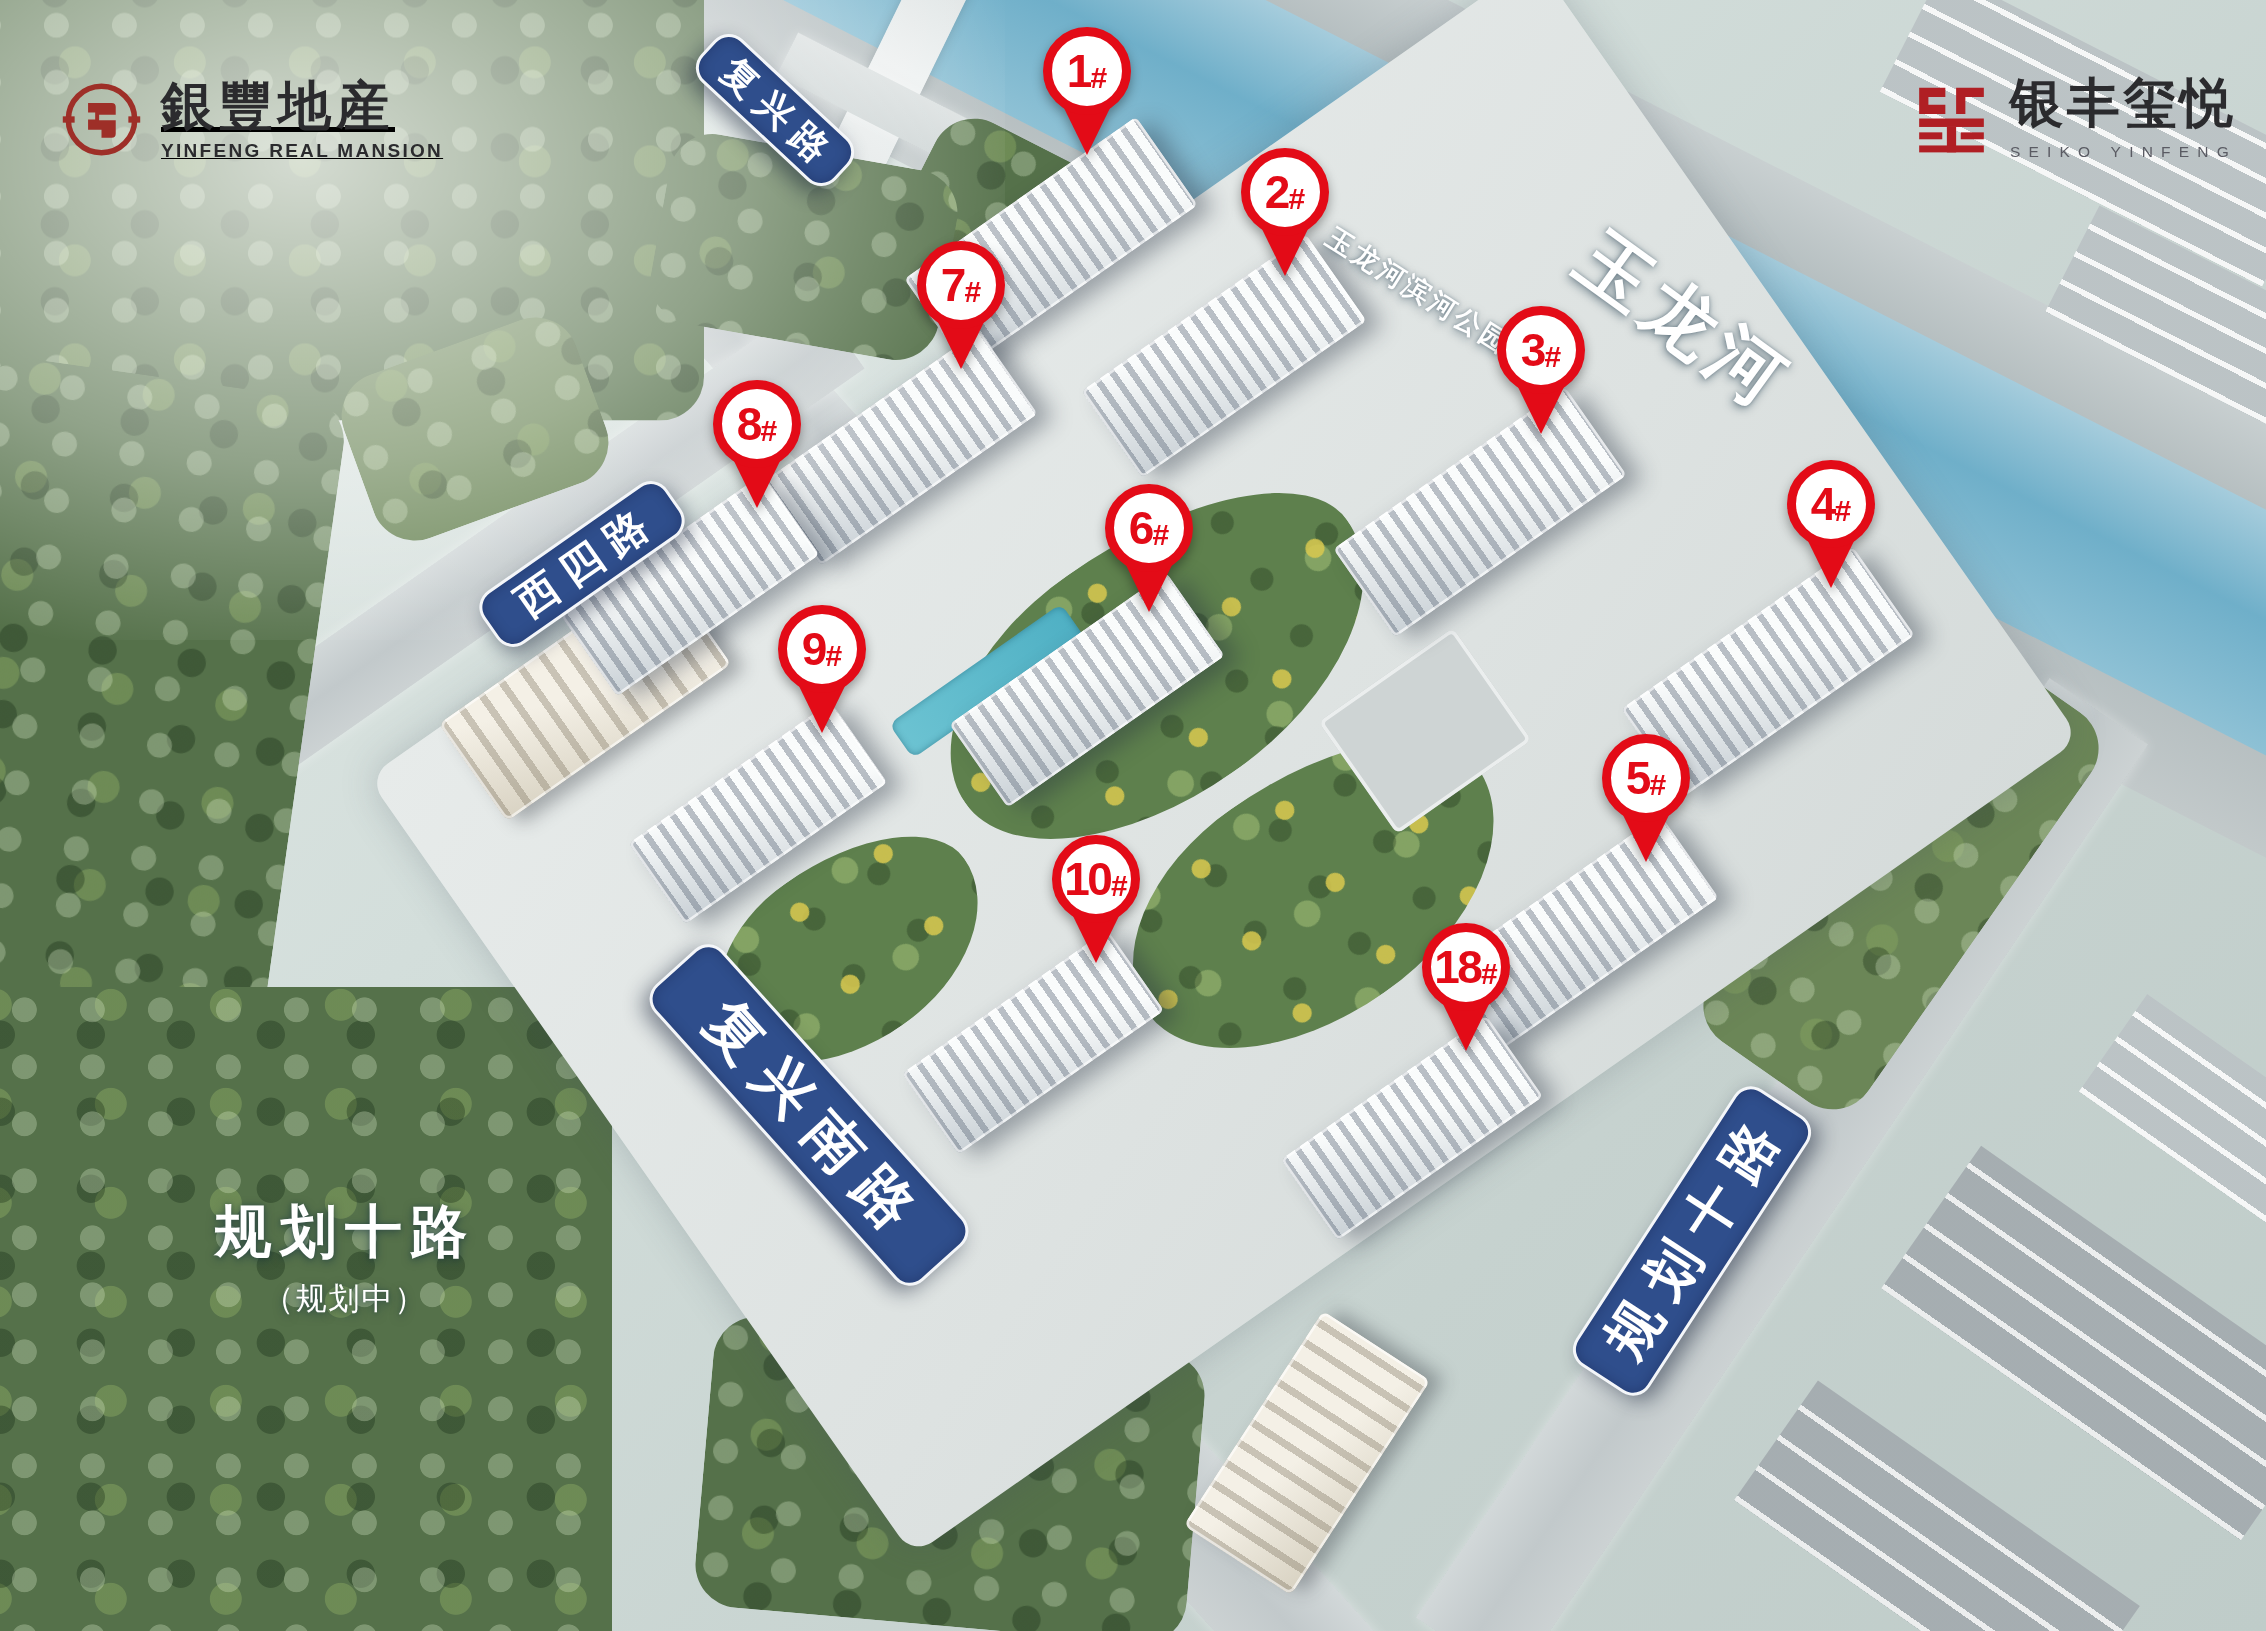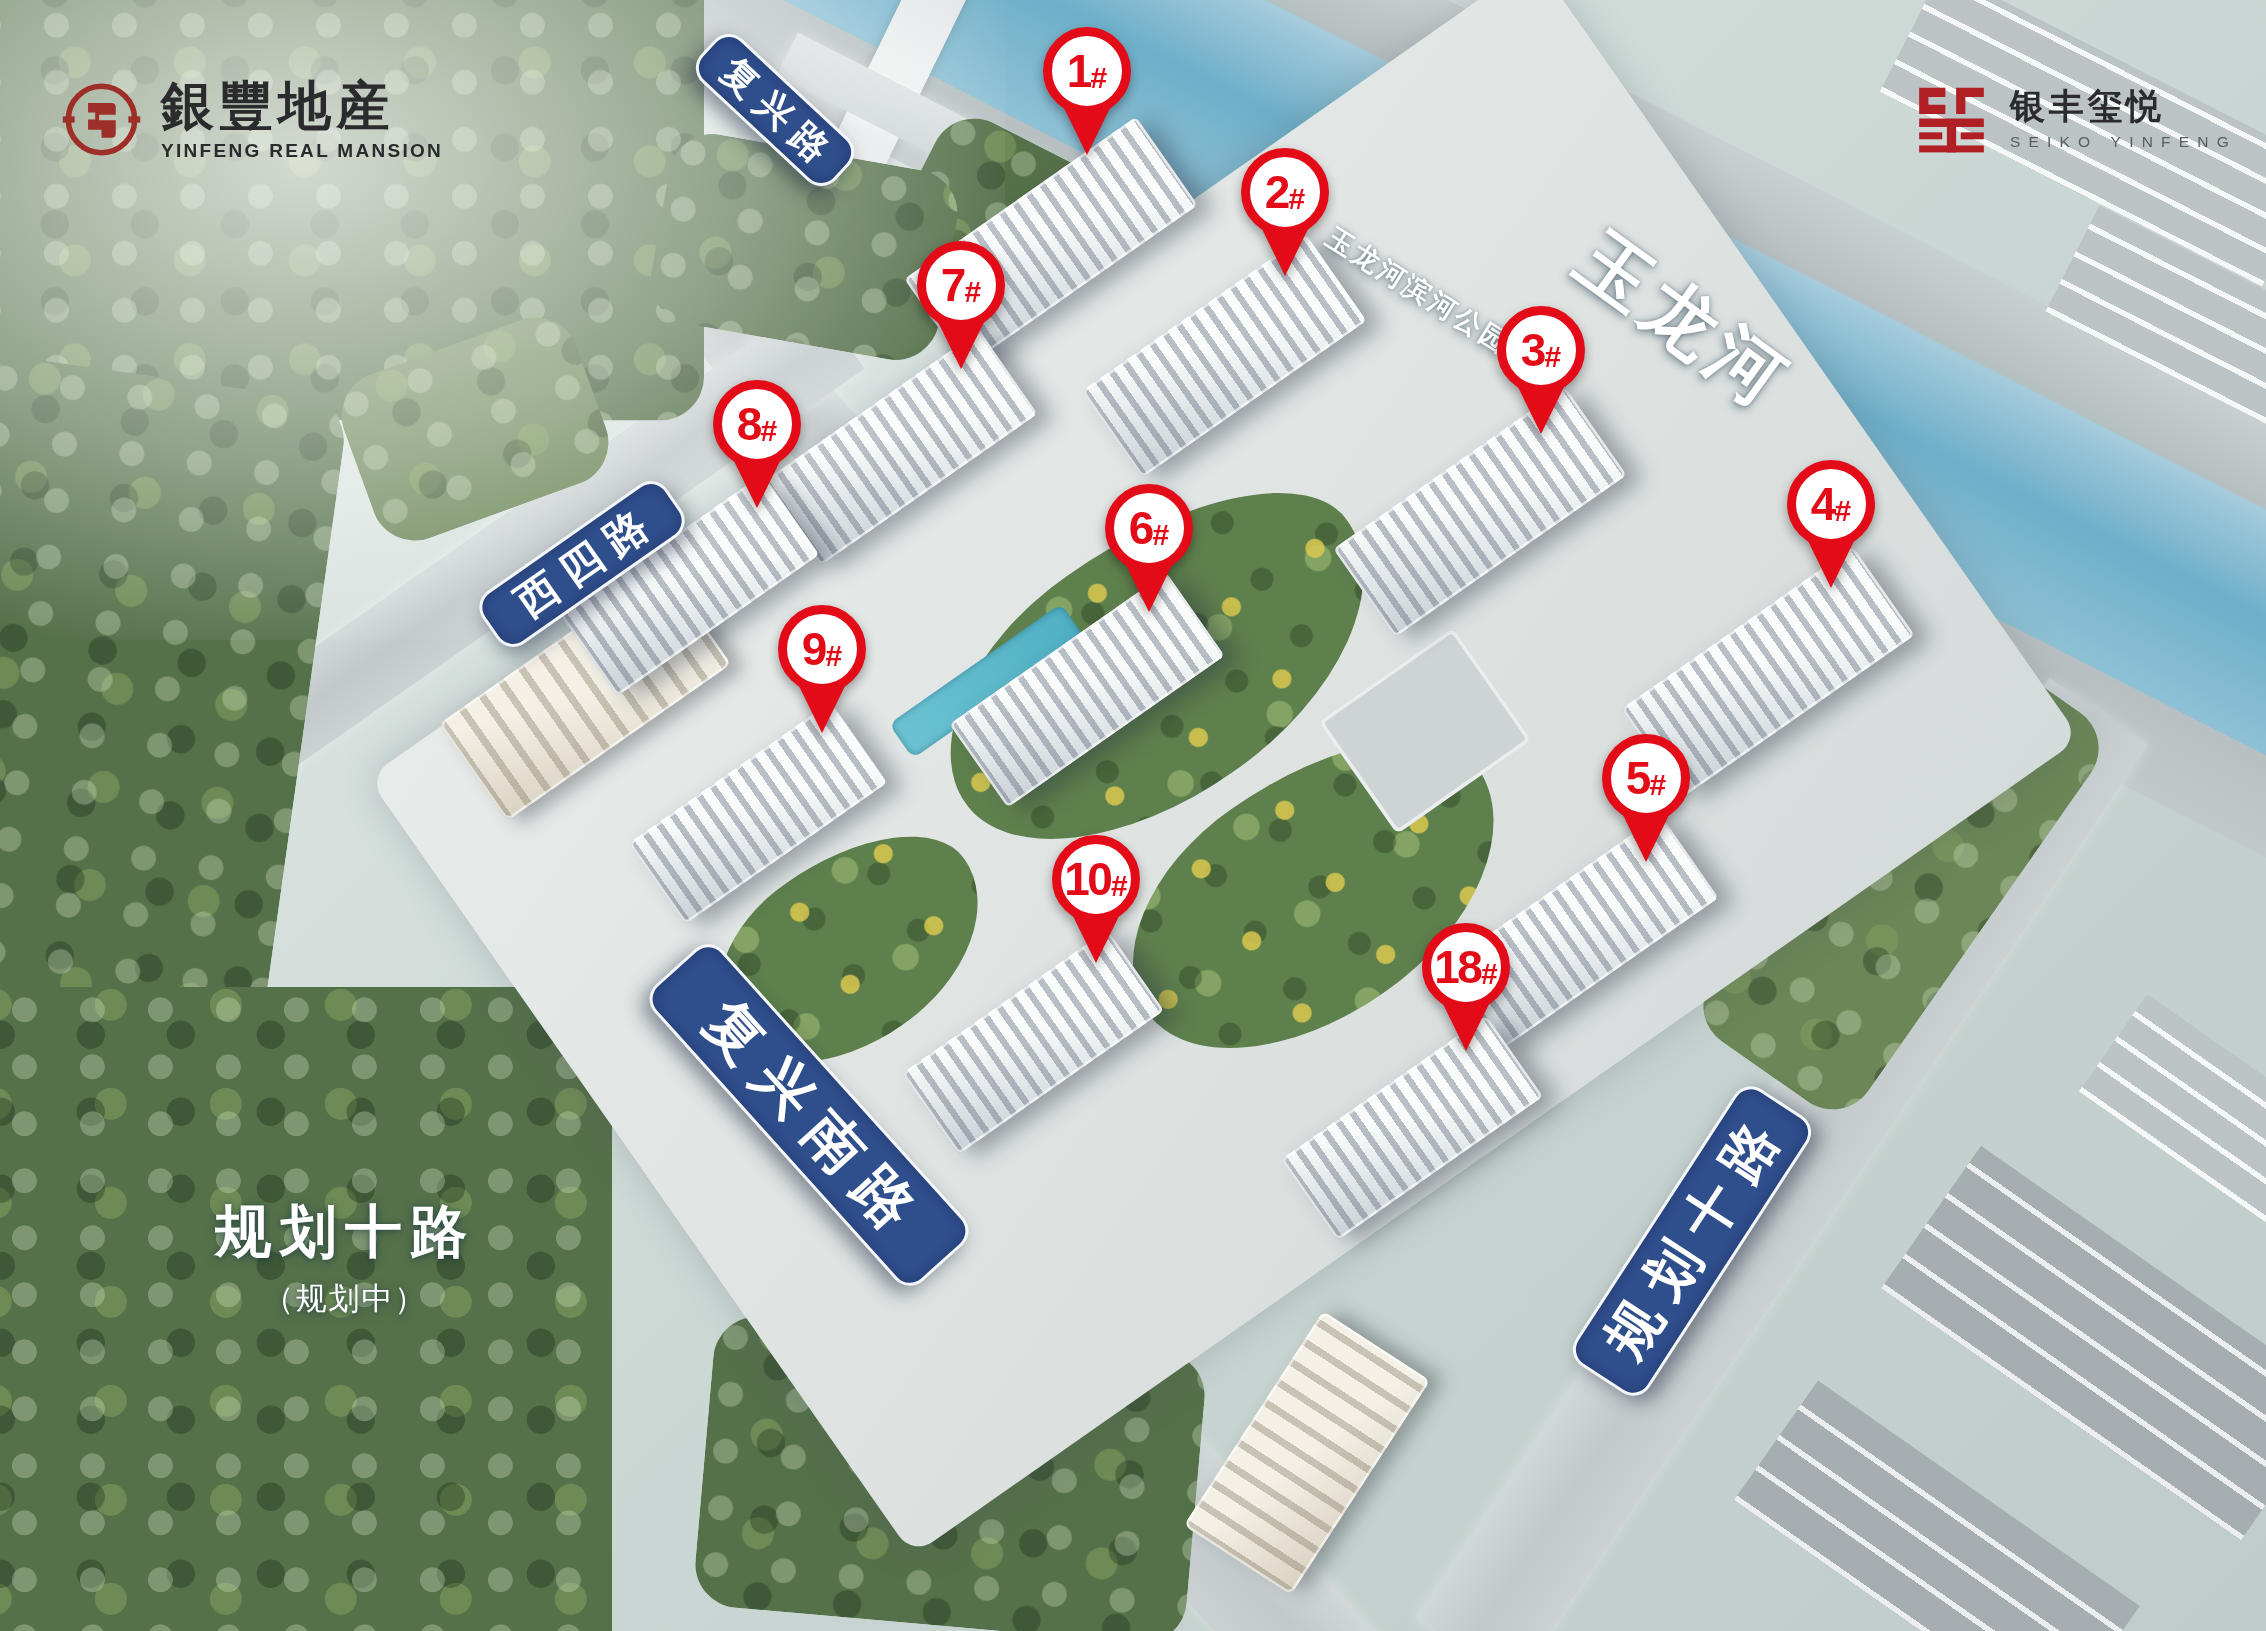--- a/index.html
+++ b/index.html
@@ -72,21 +72,21 @@
   .marker-tail{
     position:absolute;left:50%;top:77px;transform:translateX(-50%);
     width:0;height:0;border-left:25px solid transparent;border-right:25px solid transparent;
     border-top:51px solid var(--pin,#e30b17);
   }
   
   .logo{position:absolute;display:flex;align-items:center;gap:20px;z-index:60;}
   .logo-cn{font-family:"Liberation Serif","DejaVu Serif",serif;font-weight:700;color:#2b2b2e;line-height:1.05;}
   .dev .logo-cn{font-size:53px;letter-spacing:5.5px;}
   .dev .logo-en{font-size:19px;font-weight:700;letter-spacing:2.3px;color:#2b2b2e;margin-top:5.5px;}
-  .proj .logo-cn{font-size:35px;letter-spacing:3.7px;}
+  .proj .logo-cn{font-size:53px;letter-spacing:3.7px;font-family:Liberation Mono, monospace;}
   .proj .logo-en{font-size:15.5px;font-weight:400;letter-spacing:8.2px;color:#5a5b63;margin-top:7.3px;}
 </style>
 </head>
 <body>
 
 <div class="scene">
 
   <div class="layer bank c" style="left:1553px;top:274px;width:2193px;height:393px;transform:translate(-50%,-50%) rotate(27deg);"></div>
   <div class="layer water c" style="left:1562px;top:274px;width:2193px;height:219px;transform:translate(-50%,-50%) rotate(27deg);"></div>
   <div class="layer bridge c" style="left:900px;top:69px;width:311px;height:58px;transform:translate(-50%,-50%) rotate(-64deg);"></div>
@@ -223,21 +223,21 @@
       </div>
       <div class="marker" style="left: 1466px; top: 967px; transform: translate(-50%, -50%);">
         <div class="marker-tail"></div>
         <div class="marker-balloon">
           <span class="marker-num">18</span>
           <span class="marker-hash">#</span>
         </div>
       </div>
     </div>
 
-  <div class="logo dev" style="left:62px;top:79px;">
+  <div class="logo dev" style="left:62px;top:79px;text-decoration:underline;">
     <span>
       <svg width="79" height="79" viewBox="0 0 100 100" aria-hidden="true">
         <circle cx="50" cy="50" r="42" fill="none" stroke="#9e2f28" stroke-width="7"></circle>
         <rect x="1" y="46" width="15" height="8" fill="#9e2f28"></rect>
         <rect x="84" y="46" width="15" height="8" fill="#9e2f28"></rect>
         <path d="M33 29 h30 a5 5 0 0 1 5 5 v10 h-21 v7 h21 v17 a5 5 0 0 1 -5 5 h-13 v-10 h-17 v-13 h9 v-9 h-9 z" fill="#9e2f28"></path>
       </svg>
     </span>
     <div>
       <div class="logo-cn">銀豐地産</div>

